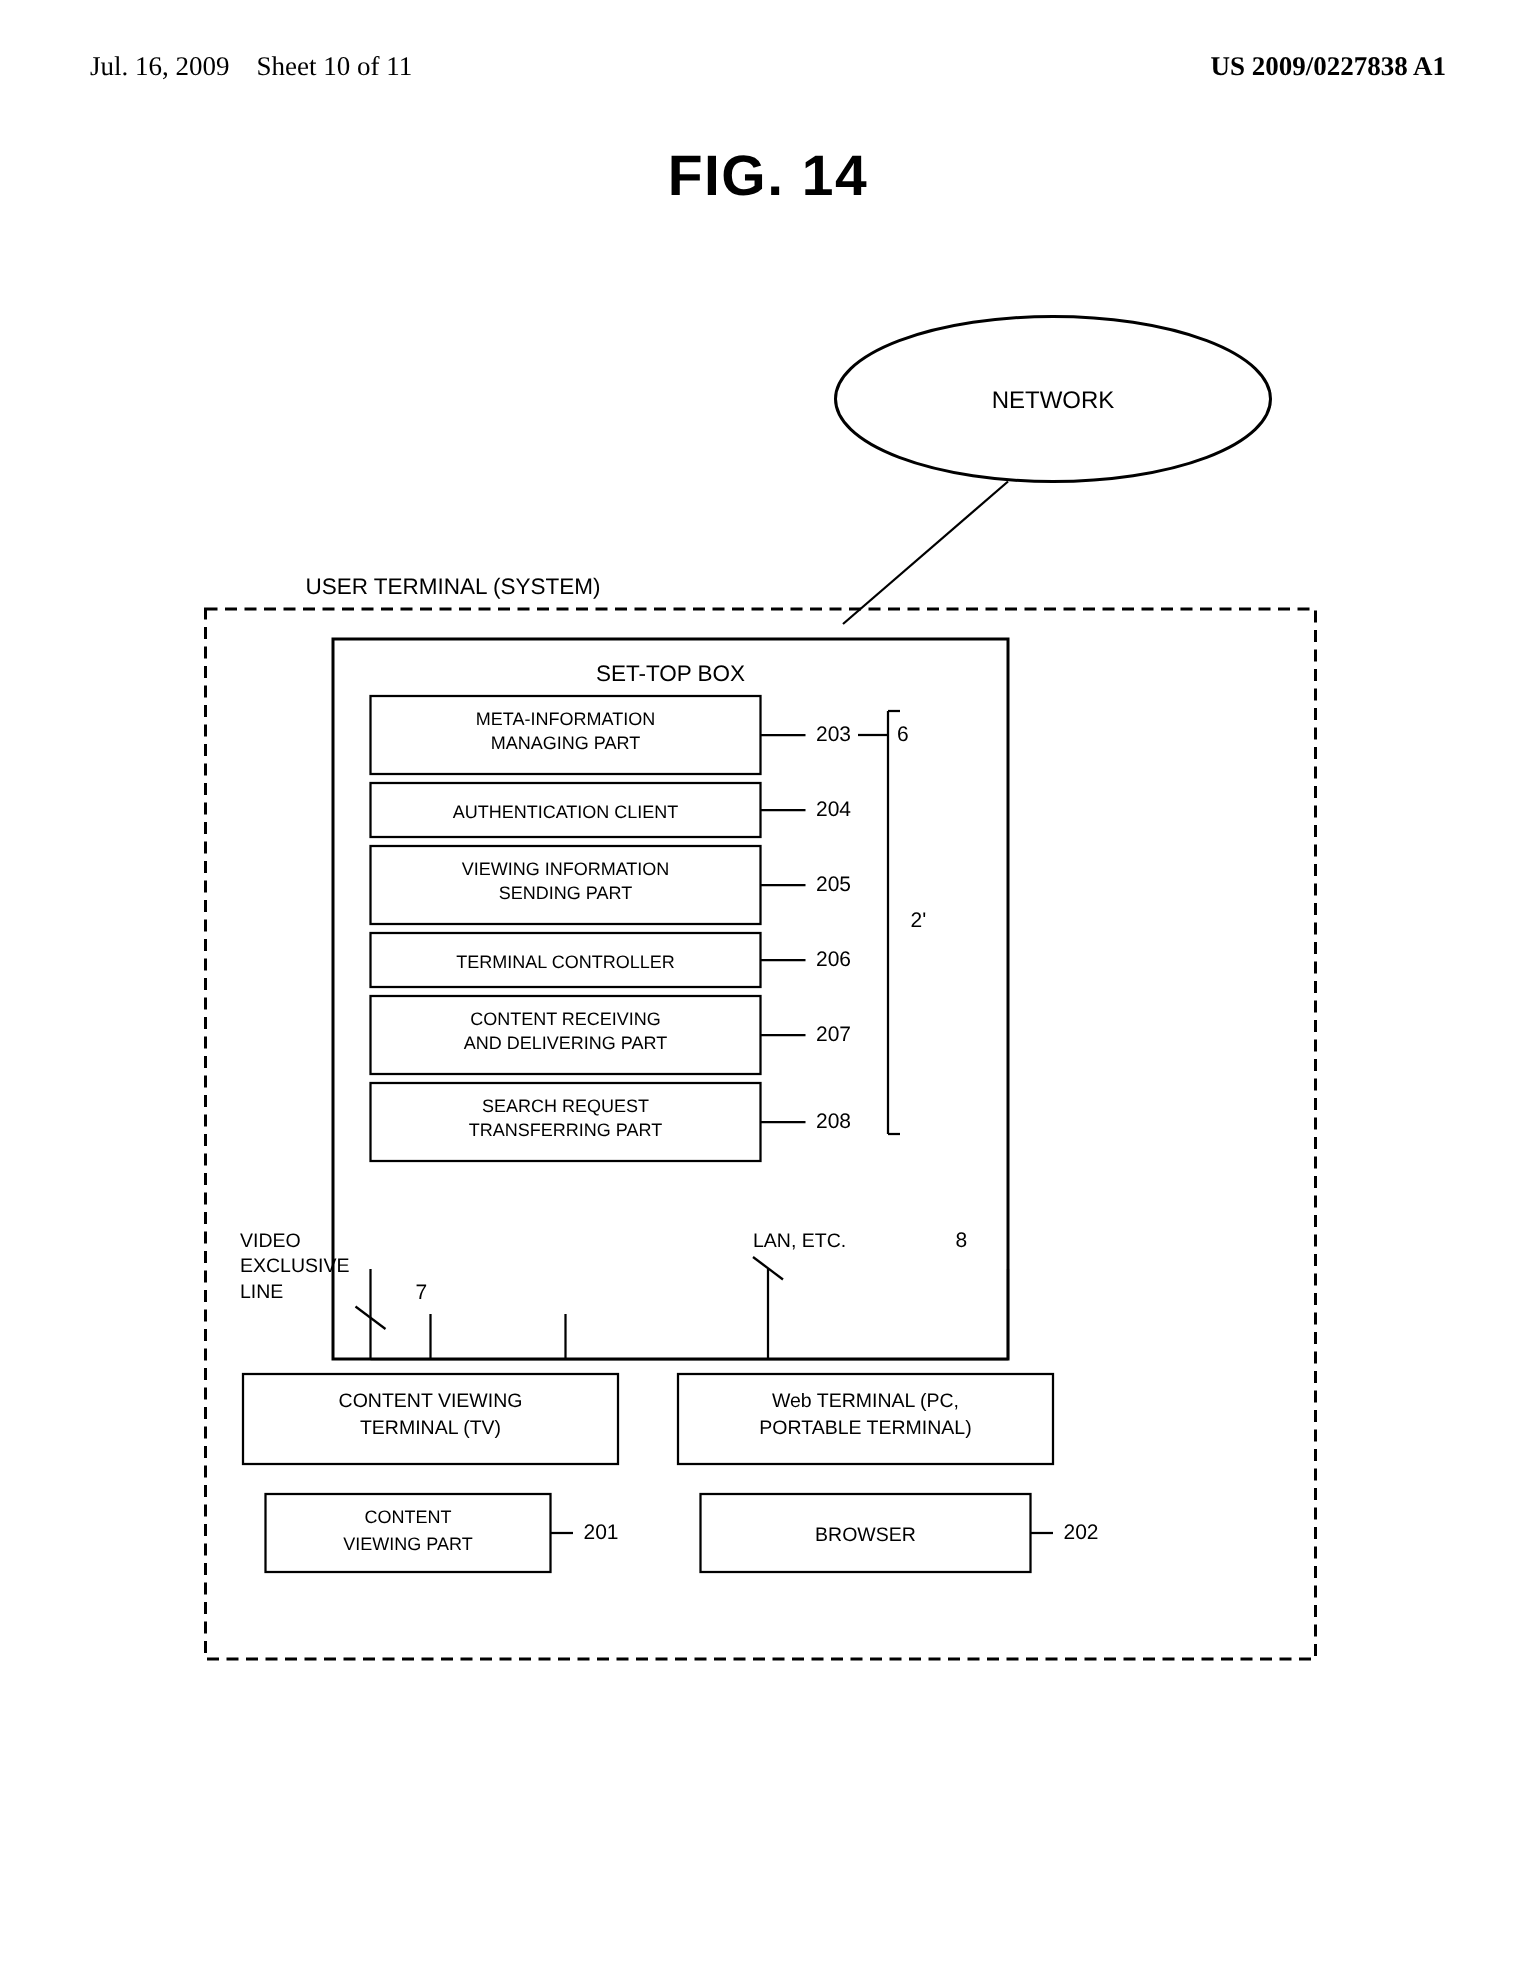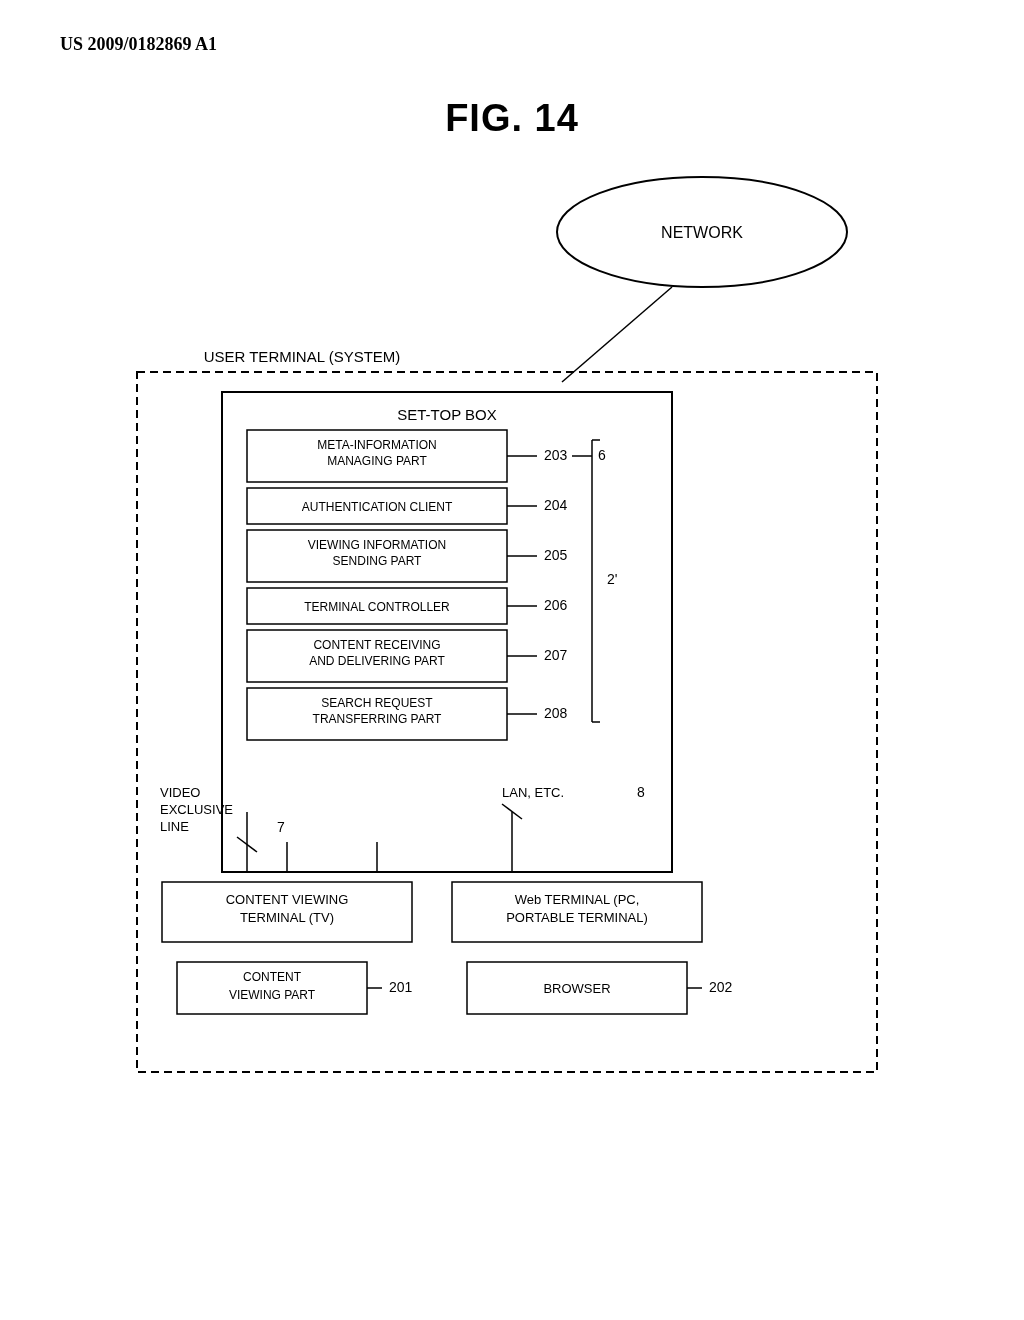--- a/index.html
+++ b/index.html
@@ -42,41 +42,45 @@
       margin: 40px auto 0 auto;
       width: 900px;
     }
 
     
     .fig-title {
       text-align: center;
       font-size: 38px;
       font-weight: bold;
       font-family: Arial, Helvetica, sans-serif;
-      margin-bottom: 12px;
+      margin-bottom: 46px;
       letter-spacing: 1px;
     }
 
     
     .diagram-svg {
       display: block;
       margin: 0 auto;
     }
 
     
     text {
       font-family: Arial, Helvetica, sans-serif;
     }
   </style>
 </head>
 <body>
 
 <div class="header">
+  <div class="header-center">
+    <span>Jul. 16, 2009</span>&nbsp;&nbsp;&nbsp;
+    <span>Sheet 10 of 11</span>
+  </div>
   <div class="header-right">
-    <span>US 2009/0182869 A1</span>
+    <span>US 2009/0227838 A1</span>
   </div>
 </div>
 
 <div class="diagram-area">
   <div class="fig-title">FIG. 14</div>
 
   <svg class="diagram-svg" width="860" height="980" viewBox="0 0 860 980">
 
     <ellipse cx="620" cy="80" rx="145" ry="55" fill="white" stroke="black" stroke-width="2"></ellipse>
     <text x="620" y="86" text-anchor="middle" font-size="16" font-family="Arial" font-weight="normal">NETWORK</text>

